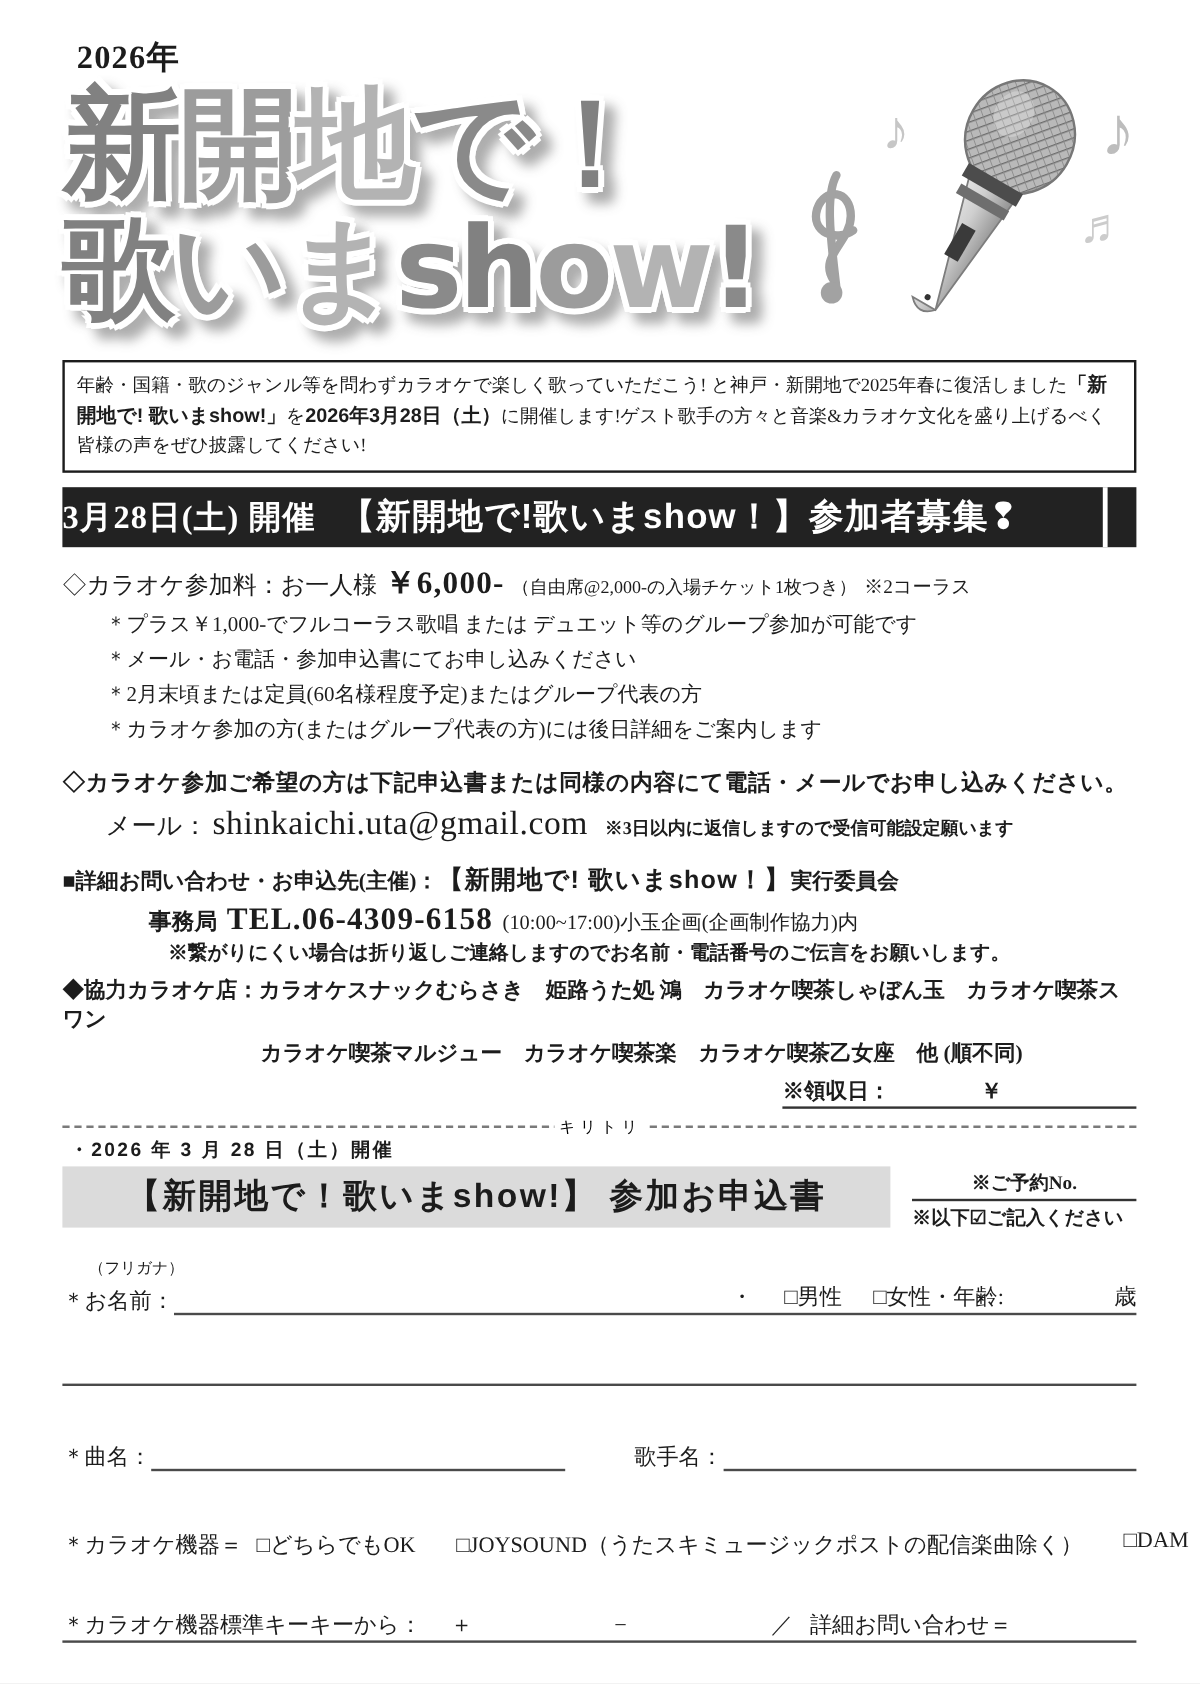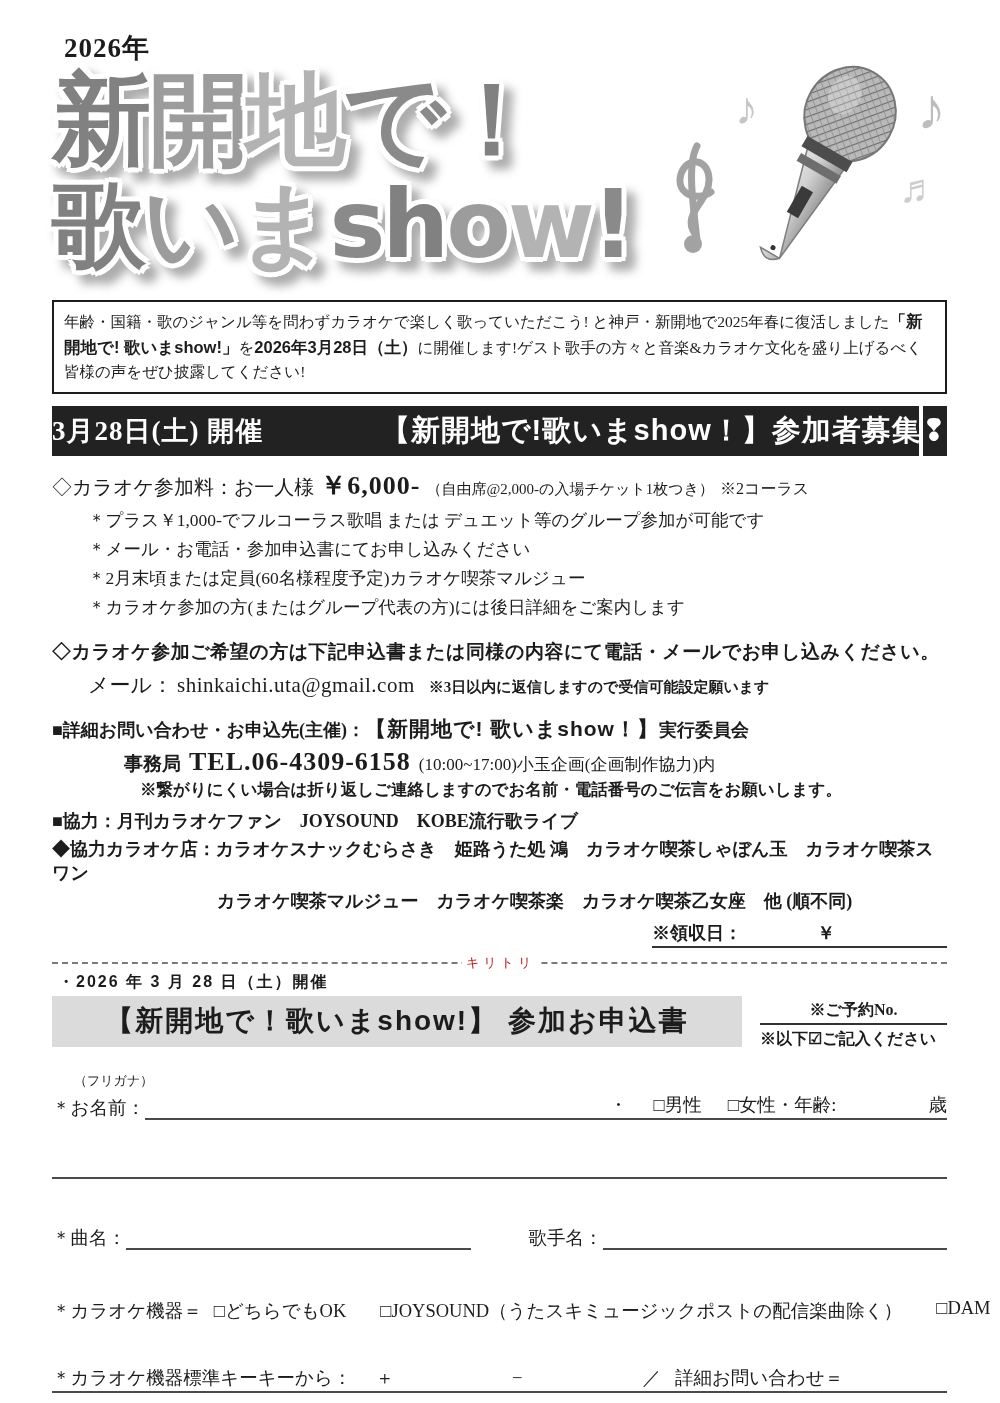--- a/index.html
+++ b/index.html
@@ -25,38 +25,38 @@
   .tch:nth-child(4n)  { color:#8a8a8a; }
   .mic-art { position:absolute; left:565px; top:-12px; width:360px; height:250px; }
 
   
   .intro-box { margin-top:6px; border:2px solid #1c1c1c; padding:7px 10px 8px;
                font-size:15.5px; line-height:1.55; }
   .intro-box b { font-size:16.5px; font-family:"Liberation Sans", sans-serif; }
 
   
   .banner { position:relative; margin-top:12px; background:#222; color:#fff;
-            height:50px; display:flex; align-items:center; justify-content:space-between; gap:20px; }
+            height:50px; display:flex; align-items:center; justify-content:flex-start; gap:20px; }
   .banner::after { content:""; position:absolute; right:24px; top:0; bottom:0; width:4px; background:#fff; }
   .banner-date { font-size:27px; font-weight:bold; letter-spacing:1px; }
   .banner-title { font-family:"Liberation Sans", sans-serif; font-size:29px; font-weight:bold; letter-spacing:1px; }
 
   
   .fees { margin-top:12px; }
   .fee-main { font-size:19px; display:flex; align-items:baseline; gap:6px; }
   .fee-label { font-weight:normal; font-size:20px; }
   .fee-price { font-size:26px; font-weight:bold; letter-spacing:1px; }
   .fee-paren { font-size:15px; }
   .fee-chorus { font-size:16px; }
   .fee-bullet { font-size:17.5px; margin:5px 0 0 36px; }
 
   .apply-line { margin-top:20px; font-size:19px; font-weight:bold; letter-spacing:.5px; }
   .email-row { margin:6px 0 0 36px; display:flex; align-items:baseline; gap:4px; }
   .email-label { font-size:21px; }
-  .email-addr { font-size:21px; letter-spacing:.5px; }
+  .email-addr { font-size:28px; letter-spacing:.5px; }
   .email-note { font-size:15px; font-weight:bold; margin-left:10px;text-align:right; }
 
   
   .contact { margin-top:16px; }
   .inq { font-size:18px; font-weight:bold; display:flex; align-items:baseline; }
   .inq-bold { font-family:"Liberation Sans", sans-serif; font-size:21px; font-weight:bold; letter-spacing:1px; }
   .tel-row { margin:4px 0 0 72px; display:flex; align-items:baseline; gap:8px; }
   .office { font-size:19px; font-weight:bold; }
   .tel-num { font-size:26px; font-weight:bold; letter-spacing:1px; }
   .office-note { font-size:17px; }
@@ -65,21 +65,21 @@
   .support { margin-top:8px; }
   .support-line { font-size:18px; font-weight:bold; margin-top:4px; }
   .support-indent { margin-left:165px; }
 
   
   .receipt-row { margin-top:8px; display:flex; justify-content:flex-end; }
   .receipt-box { width:295px; display:flex; align-items:baseline; border-bottom:2px solid #333;
                  font-size:18px; font-weight:bold; padding-bottom:1px; }
   .receipt-yen { margin-left:75px; }
   .cut { position:relative; margin-top:14px; border-top:2px dashed #7a7a7a; }
-  .cut-label { position:absolute; left:410px; top:-10px; font-size:13px; letter-spacing:4px; color:#b91c1c;
+  .cut-label { position:absolute; left:410px; top:-10px; font-size:13px; letter-spacing:4px; color:#000000;
                background:#fff; padding:0 4px; }
 
   
   .form-date { margin-top:8px; font-family:"Liberation Sans", sans-serif; font-size:16px;
                font-weight:bold; letter-spacing:2px; margin-left:6px; }
   .form-head { display:flex; margin-top:3px; align-items:flex-start; gap:18px; }
   .form-title-bar { width:690px; background:#dbdbdb; text-align:center; padding:6px 0 7px;
                     font-family:"Liberation Sans", sans-serif; font-size:28px; font-weight:bold; letter-spacing:2px; }
   .form-head-right { flex:1; font-size:16px; font-weight:bold; padding-top:4px; }
   .reserve-line { border-bottom:2px solid #333; padding-bottom:2px;text-align:center; }
@@ -158,21 +158,21 @@
 
   <div class="fees">
     <div class="fee-main">
       <span class="fee-label">◇カラオケ参加料：お一人様</span>
       <span class="fee-price">￥6,000-</span>
       <span class="fee-paren">（自由席@2,000-の入場チケット1枚つき）</span>
       <span class="fee-chorus">※2コーラス</span>
     </div>
     <div class="fee-bullet">＊プラス￥1,000-でフルコーラス歌唱 または デュエット等のグループ参加が可能です</div>
     <div class="fee-bullet">＊メール・お電話・参加申込書にてお申し込みください</div>
-    <div class="fee-bullet">＊2月末頃または定員(60名様程度予定)カラオケ喫茶マルジュー</div>
+    <div class="fee-bullet">＊2月末頃または定員(60名様程度予定)またはグループ代表の方</div>
     <div class="fee-bullet">＊カラオケ参加の方(またはグループ代表の方)には後日詳細をご案内します</div>
   </div>
 
   <div class="apply-line">◇カラオケ参加ご希望の方は下記申込書または同様の内容にて電話・メールでお申し込みください。</div>
   <div class="email-row">
     <span class="email-label">メール：</span>
     <span class="email-addr">shinkaichi.uta@gmail.com</span>
     <span class="email-note">※3日以内に返信しますので受信可能設定願います</span>
   </div>
 
@@ -184,21 +184,20 @@
     </div>
     <div class="tel-row">
       <span class="office">事務局</span>
       <span class="tel-num">TEL.06-4309-6158</span>
       <span class="office-note">(10:00~17:00)小玉企画(企画制作協力)内</span>
     </div>
     <div class="callback">※繋がりにくい場合は折り返しご連絡しますのでお名前・電話番号のご伝言をお願いします。</div>
   </div>
 
   <div class="support">
-    <div class="support-line">■協力：月刊カラオケファン　JOYSOUND　KOBE流行歌ライブ</div>
     <div class="support-line">◆協力カラオケ店：カラオケスナックむらさき　姫路うた処 鴻　カラオケ喫茶しゃぼん玉　カラオケ喫茶スワン</div>
     <div class="support-line support-indent">カラオケ喫茶マルジュー　カラオケ喫茶楽　カラオケ喫茶乙女座　他 (順不同)</div>
   </div>
 
   <div class="receipt-row">
     <div class="receipt-box">
       <span>※領収日：</span>
       <span class="receipt-yen">￥</span>
     </div>
   </div>

